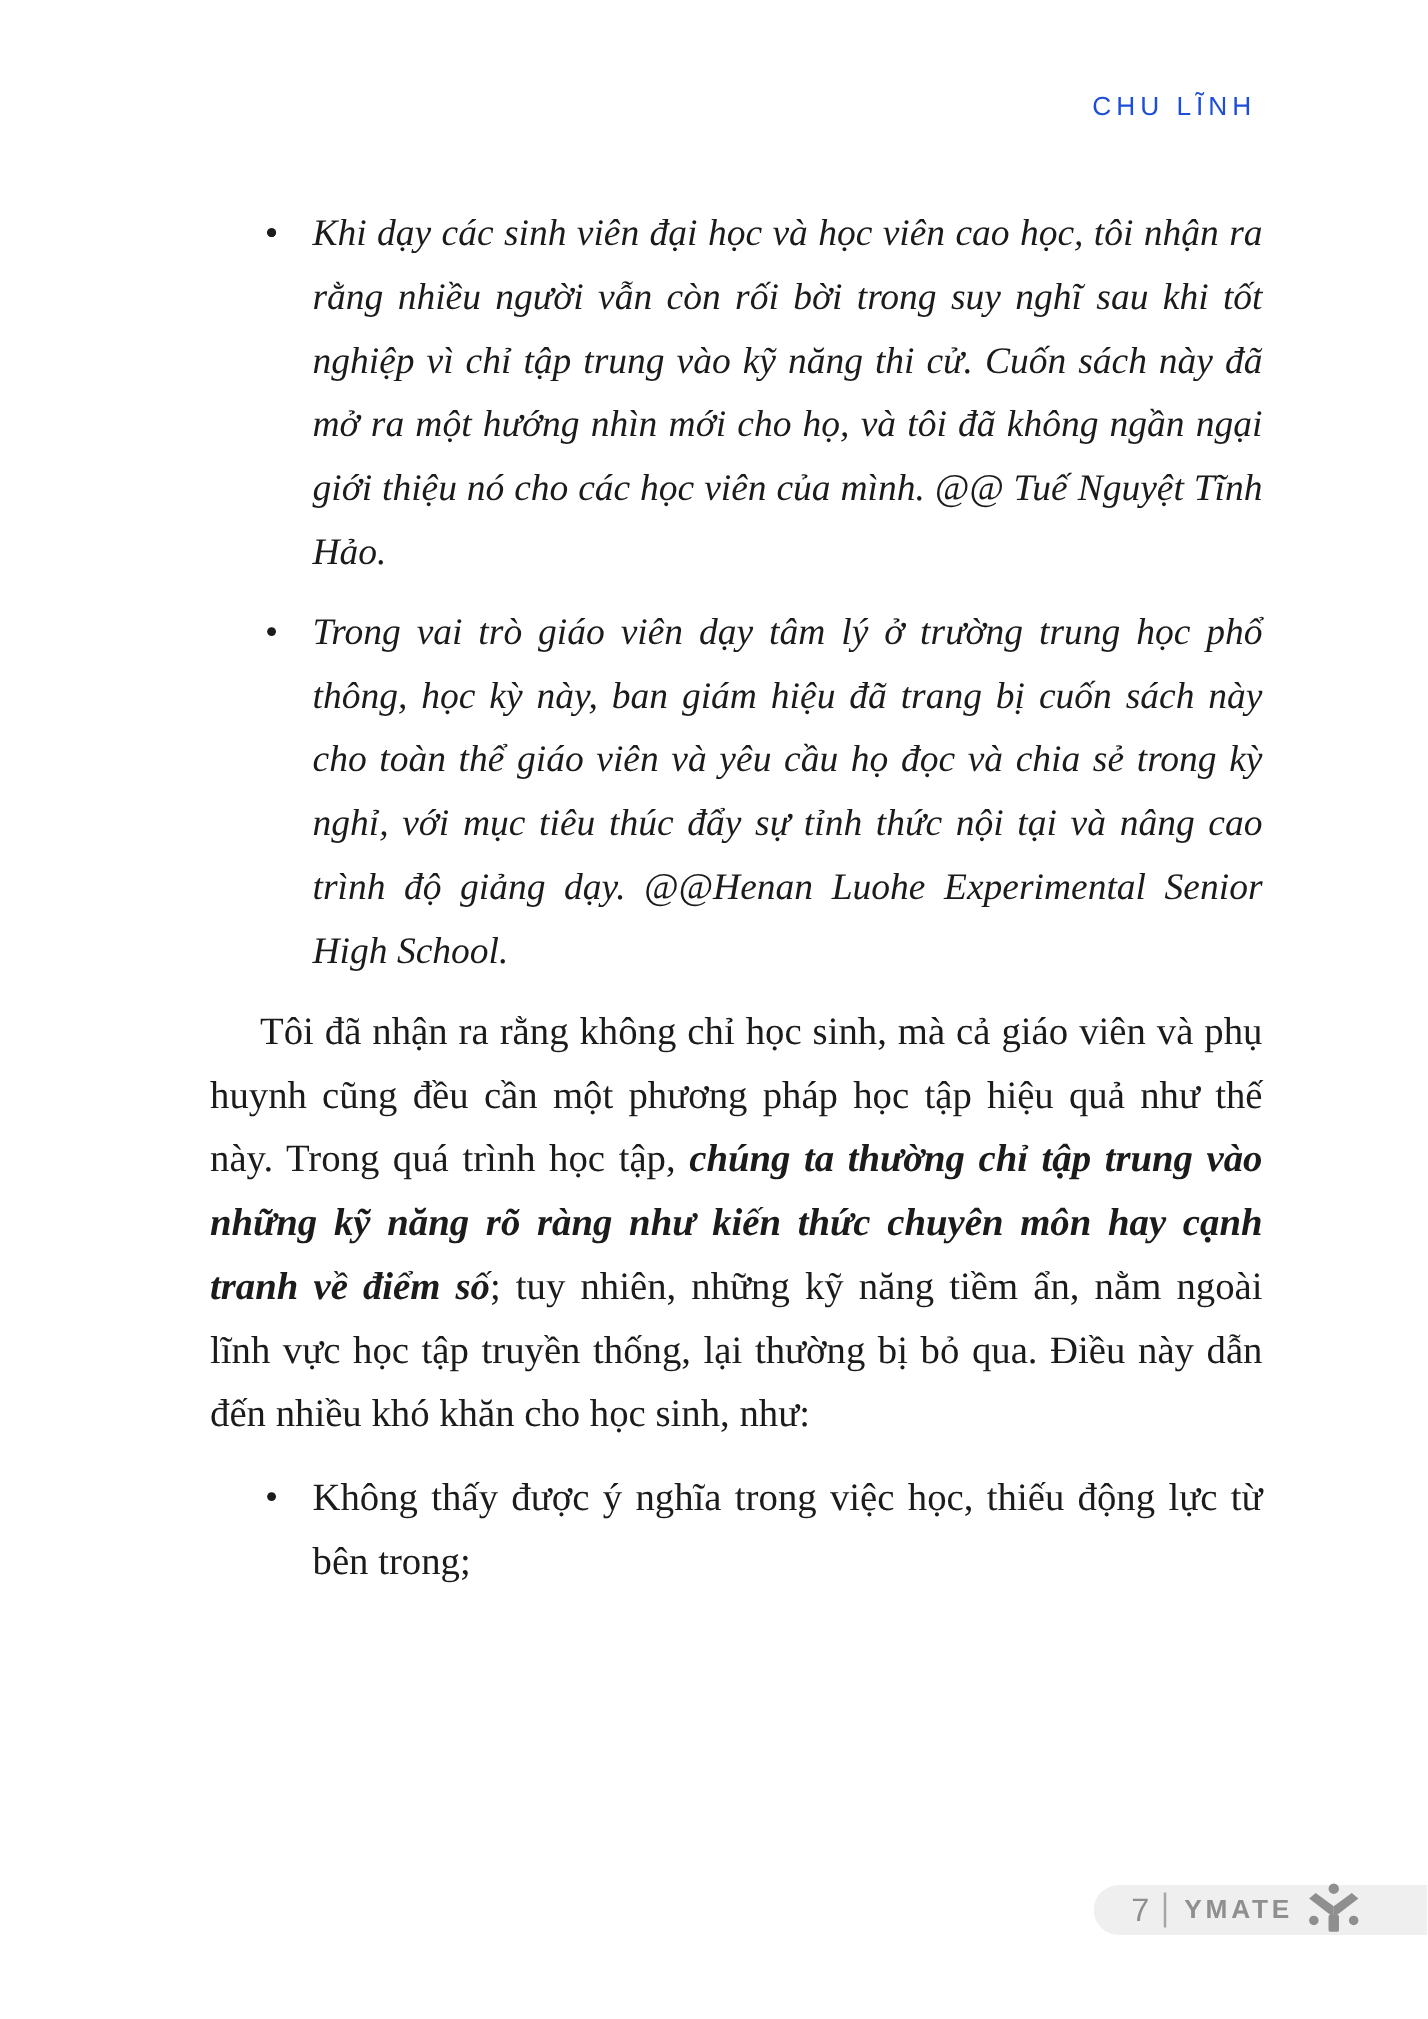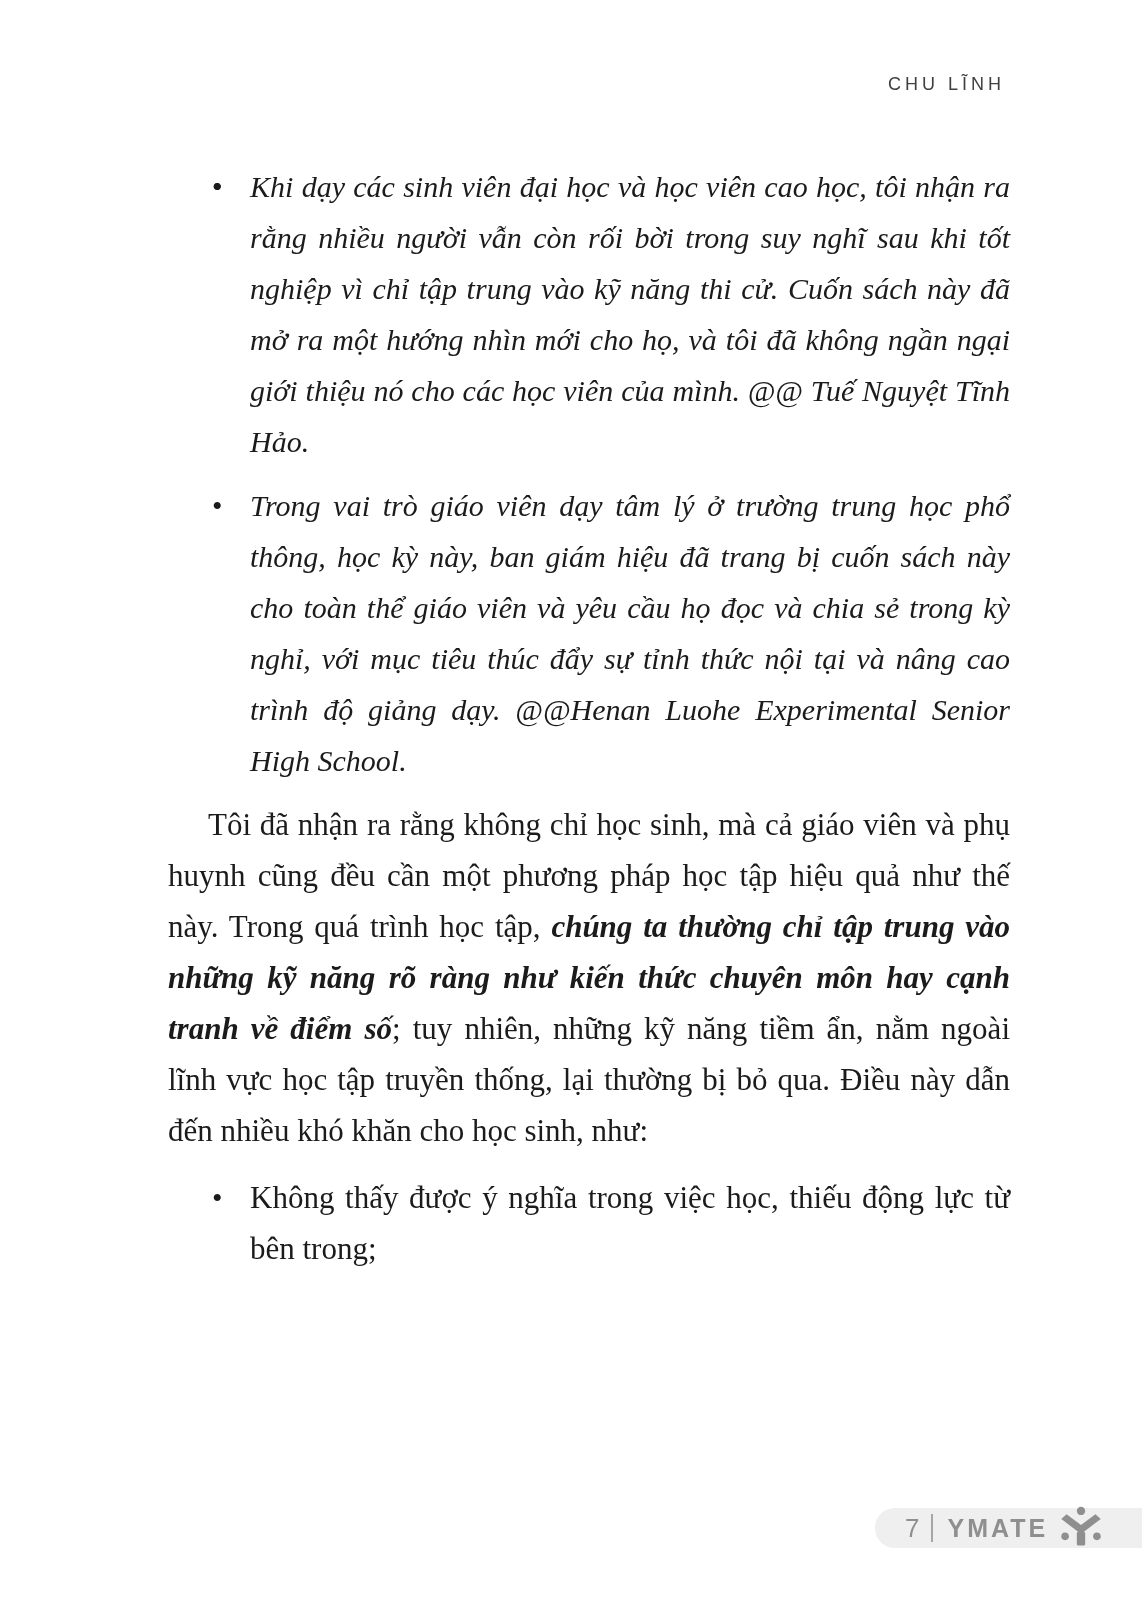--- a/index.html
+++ b/index.html
@@ -13,23 +13,23 @@
     background:#ffffff;
     overflow:hidden;
   }
 
   
   .running-head {
     position:absolute;
     top:74px;
     right:137px;
     font-family:"Liberation Sans", sans-serif;
-    font-size:18px;
+    font-size:21px;
     letter-spacing:4px;
-    color:#404040;
+    color:#1d4ed8;
   }
 
   
   .content {
     position:absolute;
     top:148px;
     left:168px;
     width:842px;
     color:#1b1b1b;
   }
@@ -91,21 +91,21 @@
     font-size:26px;
     color:#8f8f8f;
   }
   .footer-divider {
     width:2px;
     height:28px;
     background:#a5a5a5;
     margin:0 14px 0 12px;
   }
   .footer-brand {
-    font-size:25px;
+    font-size:21px;
     font-weight:bold;
     letter-spacing:3px;
     color:#8f8f8f;
   }
   .footer-logo {
     margin-left:10px;
     width:46px;
     height:44px;
     display:inline-block;
   }

